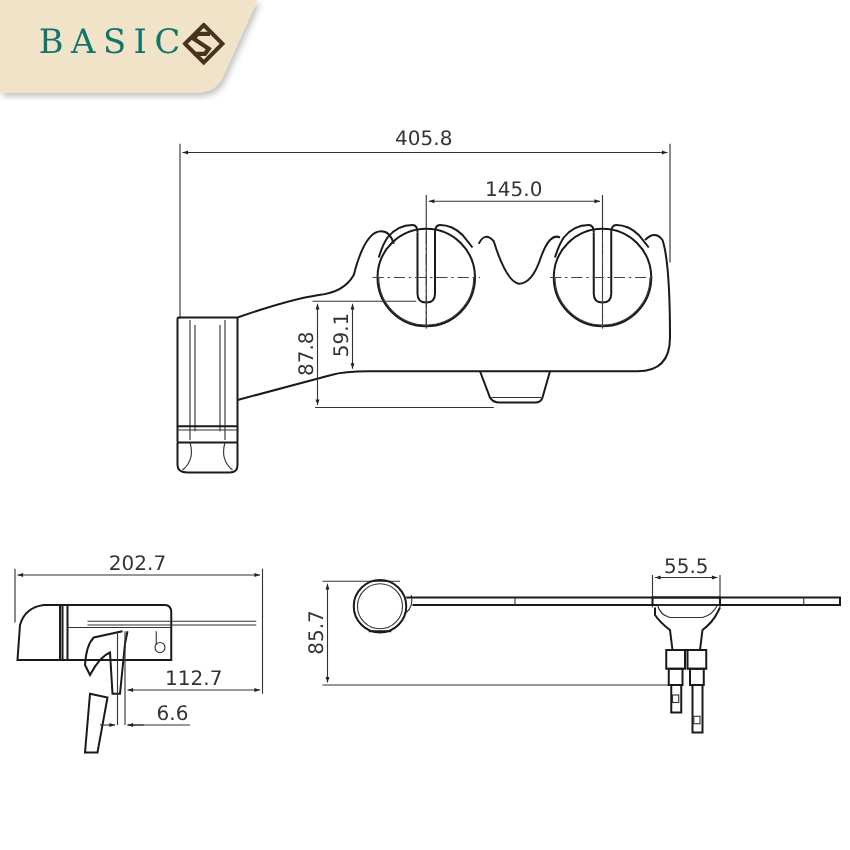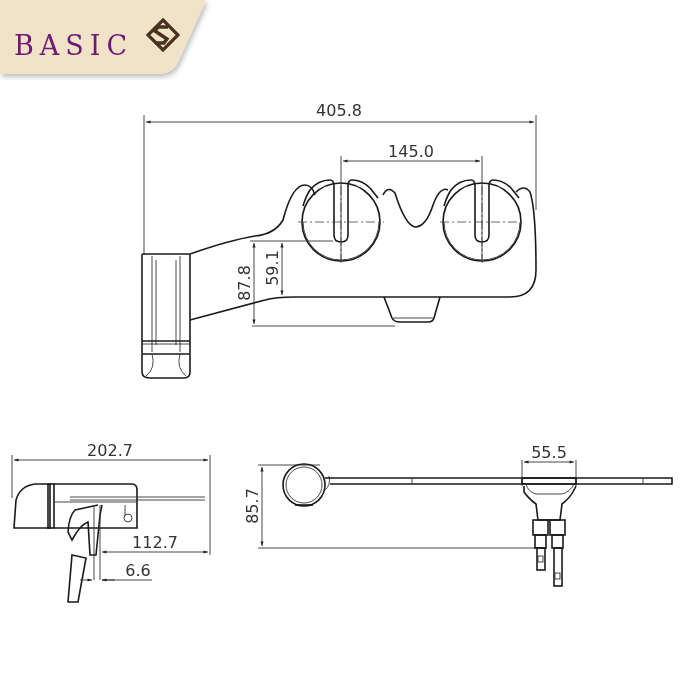--- a/index.html
+++ b/index.html
@@ -1,18 +1,18 @@
 <!DOCTYPE html>
 <html><head>
 <meta charset="utf-8">
 <style>
   html,body{margin:0;padding:0;background:#ffffff;}
   body{width:680px;height:680px;position:relative;overflow:hidden;font-family:"DejaVu Sans",sans-serif;}
   #banner{position:absolute;left:0;top:0;}
-  #brand-text{position:absolute;left:14px;top:18px;font-family:"DejaVu Serif",serif;font-size:27px;letter-spacing:6px;color:#701a75;font-weight:normal;margin-top:12px;}
+  #brand-text{position:absolute;left:31px;top:18px;font-family:"DejaVu Serif",serif;font-size:27px;letter-spacing:6px;color:#0f766e;font-weight:normal;}
   #drawing{position:absolute;left:0;top:0;}
   .dim{font-family:"DejaVu Sans",sans-serif;font-size:16px;fill:#333;}
   .ln{stroke:#1a1a1a;fill:none;stroke-width:1.6;}
   .thin{stroke:#333;fill:none;stroke-width:0.9;}
   .cl{stroke:#444;fill:none;stroke-width:0.8;stroke-dasharray:9 3 2 3;}
 </style>
 </head>
 <body>
 
 <svg id="banner" width="220" height="80">

